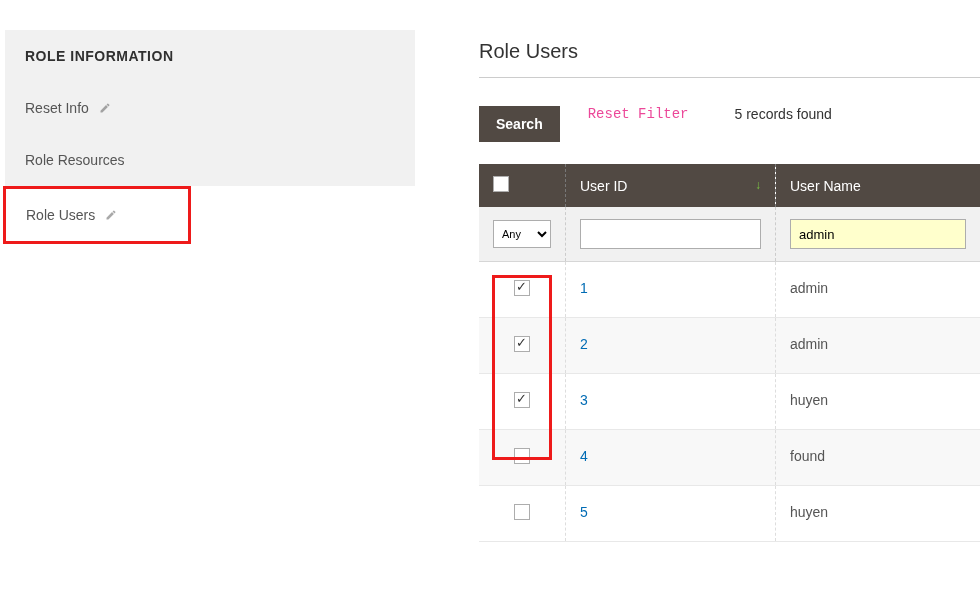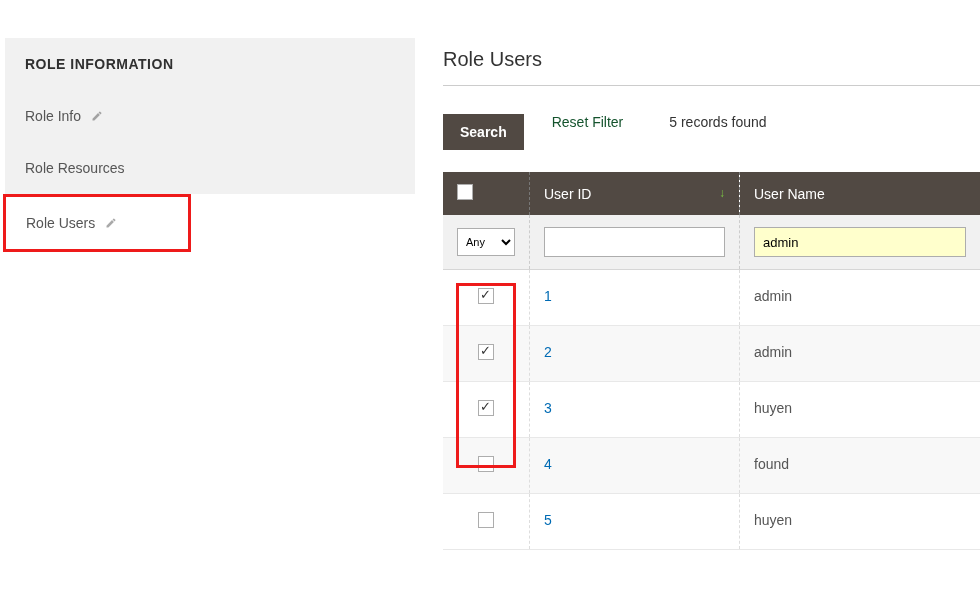--- a/index.html
+++ b/index.html
@@ -1,33 +1,33 @@
 <!DOCTYPE html>
 <html><head>
   <meta charset="utf-8">
   <style>
     * { box-sizing: border-box; margin: 0; padding: 0; }
     body { font-family: 'Helvetica Neue', Arial, sans-serif; background: #fff; color: #333; font-size: 14px; }
-    .container { display: flex; gap: 28px; padding: 30px 0 0 5px; margin-top: 8px; }
+    .container { display: flex; gap: 64px; padding: 30px 0 0 5px; }
     
     .sidebar { width: 410px; flex-shrink: 0; }
     .sidebar-panel { background: #f1f1f1; }
     .sidebar-heading { padding: 18px 20px; font-weight: 700; font-size: 14px; color: #303030; letter-spacing: 0.5px; }
     .sidebar-item { padding: 18px 20px; background: #f1f1f1; display: flex; align-items: center; gap: 10px; color: #555; cursor: pointer; }
     .sidebar-item.active { background: #fff; }
     .pencil-icon { width: 12px; height: 12px; opacity: 0.5; }
     .highlight-box { border: 3px solid #ee1a1a; position: relative; left: -2px; width: 188px; }
     .highlight-box .sidebar-item { background: #fff; }
     
     .main { flex: 1; padding-right: 0; }
     .main-title { font-size: 20px; color: #333; font-weight: 400; padding-bottom: 14px; border-bottom: 1px solid #ccc; margin-bottom: 28px; margin-top: 10px; }
     
     .toolbar { display: flex; gap: 28px; margin-bottom: 22px; }
     .btn-search { background: #514943; color: #fff; border: 1px solid #514943; padding: 9px 16px; font-size: 14px; font-weight: 600; cursor: pointer; }
-    .link-reset { color: #14532d; cursor: pointer; font-size: 14px; }
+    .link-reset { color: #ec4899; cursor: pointer; font-size: 14px; font-family: Liberation Mono, monospace; }
     .records-text { color: #333; margin-left: 18px; }
     
     .grid { border-collapse: collapse; width: 100%; }
     .grid th { background: #514943; color: #fff; text-align: left; padding: 12px 14px; font-weight: 400; font-size: 14px; border-right: 1px dashed #777; }
     .grid th:last-child { border-right: none; }
     .th-check { width: 76px; text-align: center; }
     .th-userid { width: 210px; position: relative; }
     .th-username { }
     .sort-arrow { color: #7ac142; font-size: 12px; position: absolute; right: 14px; }
     
@@ -54,21 +54,21 @@
 </head>
 <body>
 
 <div class="container">
 
   <div class="sidebar">
     <div class="sidebar-panel">
       <div class="sidebar-heading">ROLE INFORMATION</div>
 
       <div class="sidebar-item">
-        <span>Role Info</span>
+        <span>Reset Info</span>
         <svg class="pencil-icon" viewBox="0 0 24 24" fill="currentColor">
             <path d="M3 17.25V21h3.75L17.81 9.94l-3.75-3.75L3 17.25zM20.71 7.04c.39-.39.39-1.02 0-1.41l-2.34-2.34c-.39-.39-1.02-.39-1.41 0l-1.83 1.83 3.75 3.75 1.83-1.83z"></path>
           </svg>
       </div>
 
       <div class="sidebar-item">
         <span>Role Resources</span>
       </div>
     </div>
 

